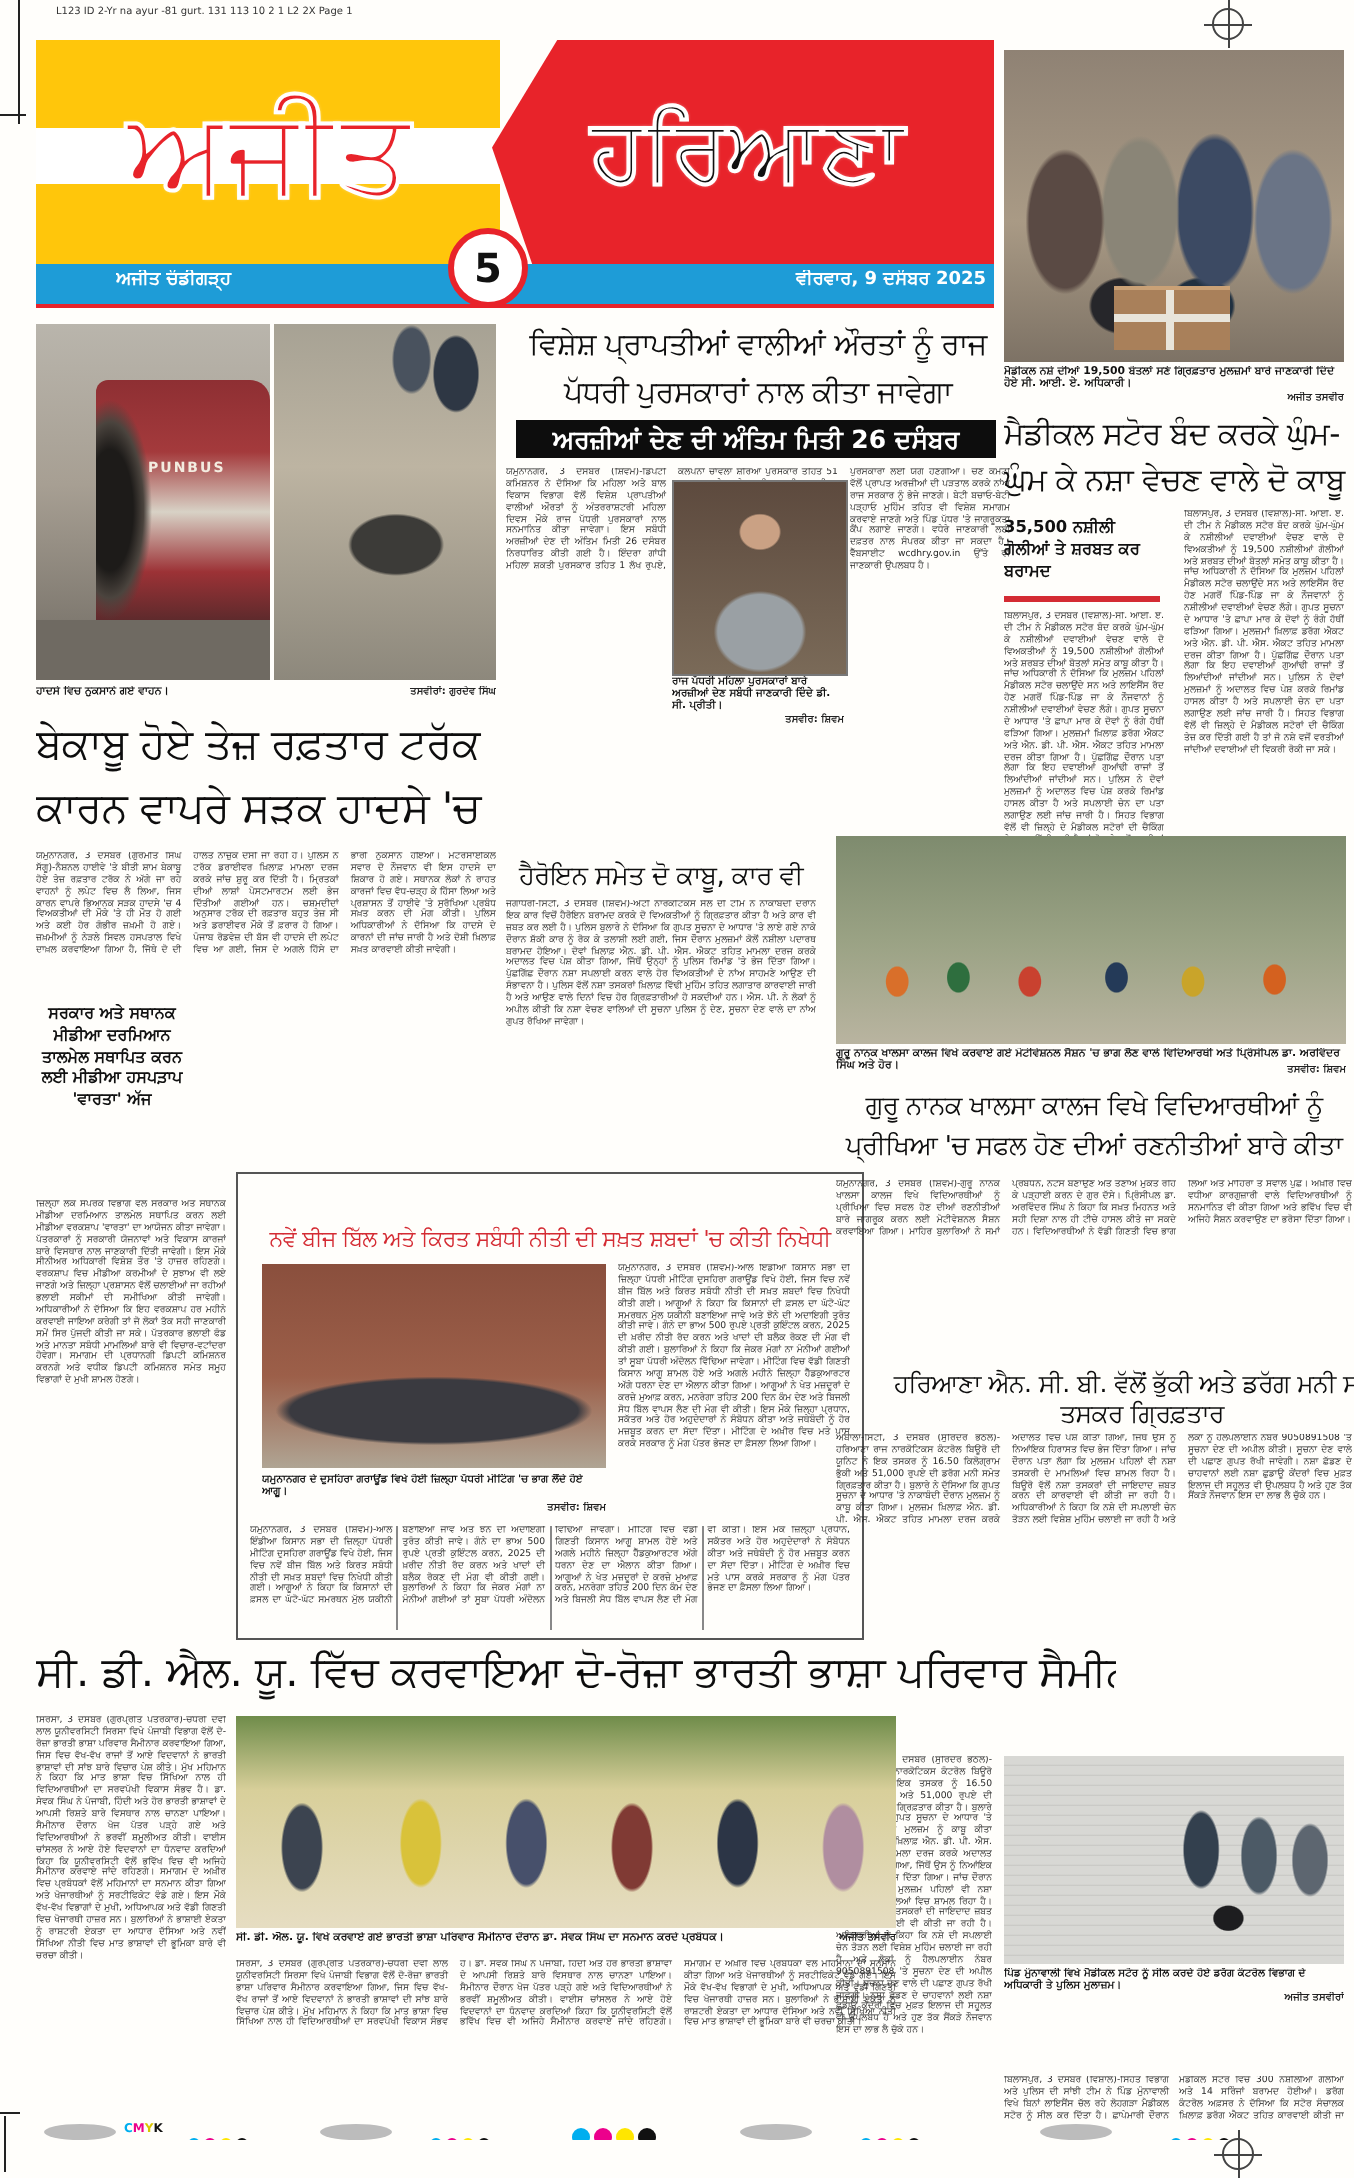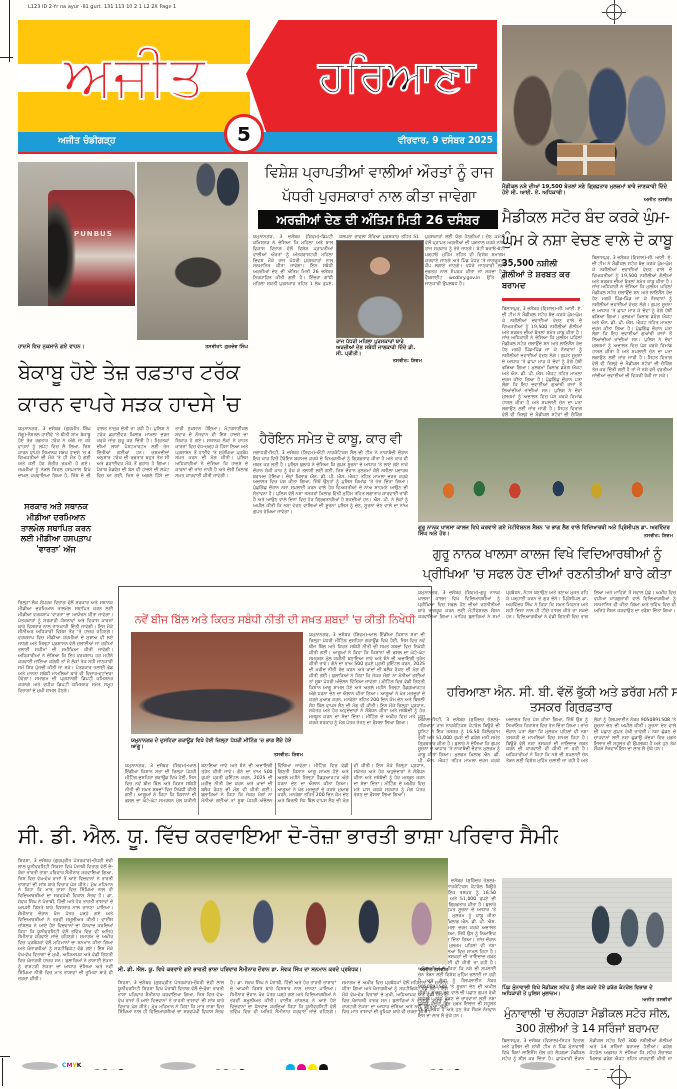--- a/index.html
+++ b/index.html
@@ -79,21 +79,21 @@
   <div class="abs" style="left:2px;top:1058px;width:1px;height:28px;background:#222;"></div>
   <div class="abs" style="left:0;top:1056px;width:10px;height:1px;background:#222;"></div>
 
   <div class="abs" style="left:18px;top:20px;width:479px;height:135px;">
     <div class="abs" style="left:0;top:0;width:232px;height:112px;background:#FFC60B;"></div>
     <div class="abs" style="left:0;top:44px;width:232px;height:28px;background:#fff;"></div>
     <div class="abs" style="left:228px;top:0;width:251px;height:112px;background:#E8232A;
                 clip-path:polygon(13% 0,0% 48%,8% 100%,100% 100%,100% 0);"></div>
     <div class="abs hl" style="left:6px;top:14px;width:220px;height:86px;font-size:58px;line-height:84px;text-align:center;color:#E8232A;
                 -webkit-text-stroke:2px #fff;text-shadow:0 0 2px #fff;">ਅਜੀਤ</div>
-    <div class="abs hl" style="left:276px;top:18px;width:205px;height:80px;font-size:44px;line-height:76px;text-align:center;color:#111;
+    <div class="abs hl" style="left:253px;top:18px;width:205px;height:80px;font-size:44px;line-height:76px;text-align:center;color:#111;
                 -webkit-text-stroke:2px #fff;text-shadow:0 0 2px #fff;">ਹਰਿਆਣਾ</div>
     <div class="abs" style="left:0;top:112px;width:479px;height:20px;background:#1E9CD7;"></div>
     <div class="abs" style="left:0;top:132px;width:479px;height:2px;background:#E8232A;"></div>
     <div class="abs" style="left:40px;top:115px;width:150px;height:14px;font-size:9px;font-weight:bold;color:#fff;">ਅਜੀਤ ਚੰਡੀਗੜ੍ਹ</div>
     <div class="abs" style="left:330px;top:115px;width:145px;height:14px;font-size:9px;font-weight:bold;color:#fff;text-align:right;">ਵੀਰਵਾਰ, 9 ਦਸੰਬਰ 2025</div>
     <div class="abs" style="left:206px;top:94px;width:34px;height:34px;background:#fff;border:3px solid #E8232A;border-radius:50%;
                 text-align:center;font-weight:bold;font-size:20px;line-height:34px;color:#111;">5</div>
   </div>
 
   <div class="abs photo ph-cia" style="left:502px;top:25px;width:170px;height:156px;">
@@ -103,21 +103,21 @@
     </div>
   </div>
   <div class="abs cap" style="left:502px;top:183px;width:170px;height:14px;">ਮੈਡੀਕਲ ਨਸ਼ੇ ਦੀਆਂ 19,500 ਬੋਤਲਾਂ ਸਣੇ ਗ੍ਰਿਫ਼ਤਾਰ ਮੁਲਜ਼ਮਾਂ ਬਾਰੇ ਜਾਣਕਾਰੀ ਦਿੰਦੇ ਹੋਏ ਸੀ. ਆਈ. ਏ. ਅਧਿਕਾਰੀ।</div>
   <div class="abs credit" style="left:592px;top:196px;width:80px;height:8px;">ਅਜੀਤ ਤਸਵੀਰ</div>
   <div class="abs hl" style="left:502px;top:206px;width:172px;height:48px;font-size:15.5px;line-height:23px;">ਮੈਡੀਕਲ ਸਟੋਰ ਬੰਦ ਕਰਕੇ ਘੁੰਮ-ਘੁੰਮ ਕੇ ਨਸ਼ਾ ਵੇਚਣ ਵਾਲੇ ਦੋ ਕਾਬੂ</div>
   <div class="abs" style="left:502px;top:258px;width:78px;height:38px;font-size:8.2px;font-weight:bold;line-height:1.35;color:#111;">35,500 ਨਸ਼ੀਲੀ ਗੋਲੀਆਂ ਤੇ ਸ਼ਰਬਤ ਕਰ ਬਰਾਮਦ</div>
   <div class="abs redrule" style="left:502px;top:298px;width:78px;height:3px;"></div>
   <div class="abs body-txt" style="left:592px;top:255px;width:80px;height:172px;">ਬਿਲਾਸਪੁਰ, 3 ਦਸੰਬਰ (ਵਿਸ਼ਾਲ)-ਸੀ. ਆਈ. ਏ. ਦੀ ਟੀਮ ਨੇ ਮੈਡੀਕਲ ਸਟੋਰ ਬੰਦ ਕਰਕੇ ਘੁੰਮ-ਘੁੰਮ ਕੇ ਨਸ਼ੀਲੀਆਂ ਦਵਾਈਆਂ ਵੇਚਣ ਵਾਲੇ ਦੋ ਵਿਅਕਤੀਆਂ ਨੂੰ 19,500 ਨਸ਼ੀਲੀਆਂ ਗੋਲੀਆਂ ਅਤੇ ਸ਼ਰਬਤ ਦੀਆਂ ਬੋਤਲਾਂ ਸਮੇਤ ਕਾਬੂ ਕੀਤਾ ਹੈ। ਜਾਂਚ ਅਧਿਕਾਰੀ ਨੇ ਦੱਸਿਆ ਕਿ ਮੁਲਜ਼ਮ ਪਹਿਲਾਂ ਮੈਡੀਕਲ ਸਟੋਰ ਚਲਾਉਂਦੇ ਸਨ ਅਤੇ ਲਾਇਸੈਂਸ ਰੱਦ ਹੋਣ ਮਗਰੋਂ ਪਿੰਡ-ਪਿੰਡ ਜਾ ਕੇ ਨੌਜਵਾਨਾਂ ਨੂੰ ਨਸ਼ੀਲੀਆਂ ਦਵਾਈਆਂ ਵੇਚਣ ਲੱਗੇ। ਗੁਪਤ ਸੂਚਨਾ ਦੇ ਆਧਾਰ 'ਤੇ ਛਾਪਾ ਮਾਰ ਕੇ ਦੋਵਾਂ ਨੂੰ ਰੰਗੇ ਹੱਥੀਂ ਫੜਿਆ ਗਿਆ। ਮੁਲਜ਼ਮਾਂ ਖ਼ਿਲਾਫ਼ ਡਰੱਗ ਐਕਟ ਅਤੇ ਐਨ. ਡੀ. ਪੀ. ਐਸ. ਐਕਟ ਤਹਿਤ ਮਾਮਲਾ ਦਰਜ ਕੀਤਾ ਗਿਆ ਹੈ। ਪੁੱਛਗਿੱਛ ਦੌਰਾਨ ਪਤਾ ਲੱਗਾ ਕਿ ਇਹ ਦਵਾਈਆਂ ਗੁਆਂਢੀ ਰਾਜਾਂ ਤੋਂ ਲਿਆਂਦੀਆਂ ਜਾਂਦੀਆਂ ਸਨ। ਪੁਲਿਸ ਨੇ ਦੋਵਾਂ ਮੁਲਜ਼ਮਾਂ ਨੂੰ ਅਦਾਲਤ ਵਿਚ ਪੇਸ਼ ਕਰਕੇ ਰਿਮਾਂਡ ਹਾਸਲ ਕੀਤਾ ਹੈ ਅਤੇ ਸਪਲਾਈ ਚੇਨ ਦਾ ਪਤਾ ਲਗਾਉਣ ਲਈ ਜਾਂਚ ਜਾਰੀ ਹੈ। ਸਿਹਤ ਵਿਭਾਗ ਵੱਲੋਂ ਵੀ ਜ਼ਿਲ੍ਹੇ ਦੇ ਮੈਡੀਕਲ ਸਟੋਰਾਂ ਦੀ ਚੈਕਿੰਗ ਤੇਜ਼ ਕਰ ਦਿੱਤੀ ਗਈ ਹੈ ਤਾਂ ਜੋ ਨਸ਼ੇ ਵਜੋਂ ਵਰਤੀਆਂ ਜਾਂਦੀਆਂ ਦਵਾਈਆਂ ਦੀ ਵਿਕਰੀ ਰੋਕੀ ਜਾ ਸਕੇ।</div>
   <div class="abs body-txt" style="left:502px;top:306px;width:80px;height:120px;">ਬਿਲਾਸਪੁਰ, 3 ਦਸੰਬਰ (ਵਿਸ਼ਾਲ)-ਸੀ. ਆਈ. ਏ. ਦੀ ਟੀਮ ਨੇ ਮੈਡੀਕਲ ਸਟੋਰ ਬੰਦ ਕਰਕੇ ਘੁੰਮ-ਘੁੰਮ ਕੇ ਨਸ਼ੀਲੀਆਂ ਦਵਾਈਆਂ ਵੇਚਣ ਵਾਲੇ ਦੋ ਵਿਅਕਤੀਆਂ ਨੂੰ 19,500 ਨਸ਼ੀਲੀਆਂ ਗੋਲੀਆਂ ਅਤੇ ਸ਼ਰਬਤ ਦੀਆਂ ਬੋਤਲਾਂ ਸਮੇਤ ਕਾਬੂ ਕੀਤਾ ਹੈ। ਜਾਂਚ ਅਧਿਕਾਰੀ ਨੇ ਦੱਸਿਆ ਕਿ ਮੁਲਜ਼ਮ ਪਹਿਲਾਂ ਮੈਡੀਕਲ ਸਟੋਰ ਚਲਾਉਂਦੇ ਸਨ ਅਤੇ ਲਾਇਸੈਂਸ ਰੱਦ ਹੋਣ ਮਗਰੋਂ ਪਿੰਡ-ਪਿੰਡ ਜਾ ਕੇ ਨੌਜਵਾਨਾਂ ਨੂੰ ਨਸ਼ੀਲੀਆਂ ਦਵਾਈਆਂ ਵੇਚਣ ਲੱਗੇ। ਗੁਪਤ ਸੂਚਨਾ ਦੇ ਆਧਾਰ 'ਤੇ ਛਾਪਾ ਮਾਰ ਕੇ ਦੋਵਾਂ ਨੂੰ ਰੰਗੇ ਹੱਥੀਂ ਫੜਿਆ ਗਿਆ। ਮੁਲਜ਼ਮਾਂ ਖ਼ਿਲਾਫ਼ ਡਰੱਗ ਐਕਟ ਅਤੇ ਐਨ. ਡੀ. ਪੀ. ਐਸ. ਐਕਟ ਤਹਿਤ ਮਾਮਲਾ ਦਰਜ ਕੀਤਾ ਗਿਆ ਹੈ। ਪੁੱਛਗਿੱਛ ਦੌਰਾਨ ਪਤਾ ਲੱਗਾ ਕਿ ਇਹ ਦਵਾਈਆਂ ਗੁਆਂਢੀ ਰਾਜਾਂ ਤੋਂ ਲਿਆਂਦੀਆਂ ਜਾਂਦੀਆਂ ਸਨ। ਪੁਲਿਸ ਨੇ ਦੋਵਾਂ ਮੁਲਜ਼ਮਾਂ ਨੂੰ ਅਦਾਲਤ ਵਿਚ ਪੇਸ਼ ਕਰਕੇ ਰਿਮਾਂਡ ਹਾਸਲ ਕੀਤਾ ਹੈ ਅਤੇ ਸਪਲਾਈ ਚੇਨ ਦਾ ਪਤਾ ਲਗਾਉਣ ਲਈ ਜਾਂਚ ਜਾਰੀ ਹੈ। ਸਿਹਤ ਵਿਭਾਗ ਵੱਲੋਂ ਵੀ ਜ਼ਿਲ੍ਹੇ ਦੇ ਮੈਡੀਕਲ ਸਟੋਰਾਂ ਦੀ ਚੈਕਿੰਗ ਤੇਜ਼ ਕਰ ਦਿੱਤੀ ਗਈ ਹੈ ਤਾਂ ਜੋ ਨਸ਼ੇ ਵਜੋਂ ਵਰਤੀਆਂ ਜਾਂਦੀਆਂ ਦਵਾਈਆਂ ਦੀ ਵਿਕਰੀ ਰੋਕੀ ਜਾ ਸਕੇ।</div>
 
-  <div class="abs photo ph-bus" style="left:18px;top:162px;width:117px;height:144px;">
+  <div class="abs photo ph-bus" style="left:18px;top:162px;width:117px;height:178px;">
     <div class="abs" style="left:30px;top:28px;width:87px;height:120px;background:linear-gradient(180deg,#8e2f33 0%,#a43a3c 30%,#d8d2c6 55%,#9c3236 80%,#5e2a2c 100%);border-radius:6px 10px 0 0;">
       <div class="abs" style="left:26px;top:40px;width:60px;height:10px;color:#f3ece0;font-size:7px;font-weight:bold;letter-spacing:1px;">PUNBUS</div>
       <div class="abs" style="left:-14px;top:10px;width:42px;height:110px;background:radial-gradient(closest-side,#1d1b19 55%,#4b443e 80%,transparent 100%);"></div>
     </div>
     <div class="abs" style="left:0;top:148px;width:117px;height:30px;background:#6f6a62;"></div>
   </div>
   <div class="abs photo ph-bike" style="left:137px;top:162px;width:111px;height:178px;"></div>
   <div class="abs cap" style="left:18px;top:343px;width:117px;height:10px;">ਹਾਦਸੇ ਵਿਚ ਨੁਕਸਾਨੇ ਗਏ ਵਾਹਨ।</div>
   <div class="abs credit" style="left:160px;top:343px;width:88px;height:10px;">ਤਸਵੀਰਾਂ: ਗੁਰਦੇਵ ਸਿੰਘ</div>
   <div class="abs hl" style="left:18px;top:356px;width:232px;height:66px;font-size:21px;line-height:32px;">ਬੇਕਾਬੂ ਹੋਏ ਤੇਜ਼ ਰਫ਼ਤਾਰ ਟਰੱਕ ਕਾਰਨ ਵਾਪਰੇ ਸੜਕ ਹਾਦਸੇ 'ਚ 4 ਵਿਅਕਤੀਆਂ ਦੀ ਮੌਤ</div>
@@ -152,21 +152,20 @@
   <div class="abs hl center" style="left:418px;top:544px;width:258px;height:42px;font-size:13px;line-height:20px;">ਗੁਰੂ ਨਾਨਕ ਖਾਲਸਾ ਕਾਲਜ ਵਿਖੇ ਵਿਦਿਆਰਥੀਆਂ ਨੂੰ ਪ੍ਰੀਖਿਆ 'ਚ ਸਫਲ ਹੋਣ ਦੀਆਂ ਰਣਨੀਤੀਆਂ ਬਾਰੇ ਕੀਤਾ ਜਾਗਰੂਕ</div>
   <div class="abs body-txt" style="left:418px;top:590px;width:258px;height:90px;column-count:3;column-gap:6px;">ਯਮੁਨਾਨਗਰ, 3 ਦਸੰਬਰ (ਸ਼ਿਵਮ)-ਗੁਰੂ ਨਾਨਕ ਖਾਲਸਾ ਕਾਲਜ ਵਿਖੇ ਵਿਦਿਆਰਥੀਆਂ ਨੂੰ ਪ੍ਰੀਖਿਆ ਵਿਚ ਸਫਲ ਹੋਣ ਦੀਆਂ ਰਣਨੀਤੀਆਂ ਬਾਰੇ ਜਾਗਰੂਕ ਕਰਨ ਲਈ ਮੋਟੀਵੇਸ਼ਨਲ ਸੈਸ਼ਨ ਕਰਵਾਇਆ ਗਿਆ। ਮਾਹਿਰ ਬੁਲਾਰਿਆਂ ਨੇ ਸਮਾਂ ਪ੍ਰਬੰਧਨ, ਨੋਟਸ ਬਣਾਉਣ ਅਤੇ ਤਣਾਅ ਮੁਕਤ ਰਹਿ ਕੇ ਪੜ੍ਹਾਈ ਕਰਨ ਦੇ ਗੁਰ ਦੱਸੇ। ਪ੍ਰਿੰਸੀਪਲ ਡਾ. ਅਰਵਿੰਦਰ ਸਿੰਘ ਨੇ ਕਿਹਾ ਕਿ ਸਖ਼ਤ ਮਿਹਨਤ ਅਤੇ ਸਹੀ ਦਿਸ਼ਾ ਨਾਲ ਹੀ ਟੀਚੇ ਹਾਸਲ ਕੀਤੇ ਜਾ ਸਕਦੇ ਹਨ। ਵਿਦਿਆਰਥੀਆਂ ਨੇ ਵੱਡੀ ਗਿਣਤੀ ਵਿਚ ਭਾਗ ਲਿਆ ਅਤੇ ਮਾਹਿਰਾਂ ਤੋਂ ਸਵਾਲ ਪੁੱਛੇ। ਅਖ਼ੀਰ ਵਿਚ ਵਧੀਆ ਕਾਰਗੁਜ਼ਾਰੀ ਵਾਲੇ ਵਿਦਿਆਰਥੀਆਂ ਨੂੰ ਸਨਮਾਨਿਤ ਵੀ ਕੀਤਾ ਗਿਆ ਅਤੇ ਭਵਿੱਖ ਵਿਚ ਵੀ ਅਜਿਹੇ ਸੈਸ਼ਨ ਕਰਵਾਉਣ ਦਾ ਭਰੋਸਾ ਦਿੱਤਾ ਗਿਆ।</div>
 
   <div class="abs hl center" style="left:418px;top:684px;width:258px;height:30px;font-size:12.5px;line-height:15px;margin-left:24px;">ਹਰਿਆਣਾ ਐਨ. ਸੀ. ਬੀ. ਵੱਲੋਂ ਭੁੱਕੀ ਅਤੇ ਡਰੱਗ ਮਨੀ ਸਮੇਤ ਤਸਕਰ ਗ੍ਰਿਫ਼ਤਾਰ</div>
   <div class="abs body-txt" style="left:418px;top:717px;width:258px;height:158px;column-count:3;column-gap:6px;">ਅੰਬਾਲਾ-ਸਿਟੀ, 3 ਦਸੰਬਰ (ਸੁਰਿੰਦਰ ਭੱਠਲ)-ਹਰਿਆਣਾ ਰਾਜ ਨਾਰਕੋਟਿਕਸ ਕੰਟਰੋਲ ਬਿਊਰੋ ਦੀ ਯੂਨਿਟ ਨੇ ਇਕ ਤਸਕਰ ਨੂੰ 16.50 ਕਿਲੋਗ੍ਰਾਮ ਭੁੱਕੀ ਅਤੇ 51,000 ਰੁਪਏ ਦੀ ਡਰੱਗ ਮਨੀ ਸਮੇਤ ਗ੍ਰਿਫ਼ਤਾਰ ਕੀਤਾ ਹੈ। ਬੁਲਾਰੇ ਨੇ ਦੱਸਿਆ ਕਿ ਗੁਪਤ ਸੂਚਨਾ ਦੇ ਆਧਾਰ 'ਤੇ ਨਾਕਾਬੰਦੀ ਦੌਰਾਨ ਮੁਲਜ਼ਮ ਨੂੰ ਕਾਬੂ ਕੀਤਾ ਗਿਆ। ਮੁਲਜ਼ਮ ਖ਼ਿਲਾਫ਼ ਐਨ. ਡੀ. ਪੀ. ਐਸ. ਐਕਟ ਤਹਿਤ ਮਾਮਲਾ ਦਰਜ ਕਰਕੇ ਅਦਾਲਤ ਵਿਚ ਪੇਸ਼ ਕੀਤਾ ਗਿਆ, ਜਿੱਥੋਂ ਉਸ ਨੂੰ ਨਿਆਂਇਕ ਹਿਰਾਸਤ ਵਿਚ ਭੇਜ ਦਿੱਤਾ ਗਿਆ। ਜਾਂਚ ਦੌਰਾਨ ਪਤਾ ਲੱਗਾ ਕਿ ਮੁਲਜ਼ਮ ਪਹਿਲਾਂ ਵੀ ਨਸ਼ਾ ਤਸਕਰੀ ਦੇ ਮਾਮਲਿਆਂ ਵਿਚ ਸ਼ਾਮਲ ਰਿਹਾ ਹੈ। ਬਿਊਰੋ ਵੱਲੋਂ ਨਸ਼ਾ ਤਸਕਰਾਂ ਦੀ ਜਾਇਦਾਦ ਜ਼ਬਤ ਕਰਨ ਦੀ ਕਾਰਵਾਈ ਵੀ ਕੀਤੀ ਜਾ ਰਹੀ ਹੈ। ਅਧਿਕਾਰੀਆਂ ਨੇ ਕਿਹਾ ਕਿ ਨਸ਼ੇ ਦੀ ਸਪਲਾਈ ਚੇਨ ਤੋੜਨ ਲਈ ਵਿਸ਼ੇਸ਼ ਮੁਹਿੰਮ ਚਲਾਈ ਜਾ ਰਹੀ ਹੈ ਅਤੇ ਲੋਕਾਂ ਨੂੰ ਹੈਲਪਲਾਈਨ ਨੰਬਰ 9050891508 'ਤੇ ਸੂਚਨਾ ਦੇਣ ਦੀ ਅਪੀਲ ਕੀਤੀ। ਸੂਚਨਾ ਦੇਣ ਵਾਲੇ ਦੀ ਪਛਾਣ ਗੁਪਤ ਰੱਖੀ ਜਾਵੇਗੀ। ਨਸ਼ਾ ਛੱਡਣ ਦੇ ਚਾਹਵਾਨਾਂ ਲਈ ਨਸ਼ਾ ਛੁਡਾਊ ਕੇਂਦਰਾਂ ਵਿਚ ਮੁਫ਼ਤ ਇਲਾਜ ਦੀ ਸਹੂਲਤ ਵੀ ਉਪਲਬਧ ਹੈ ਅਤੇ ਹੁਣ ਤੱਕ ਸੈਂਕੜੇ ਨੌਜਵਾਨ ਇਸ ਦਾ ਲਾਭ ਲੈ ਚੁੱਕੇ ਹਨ।</div>
   <div class="abs body-txt" style="left:418px;top:878px;width:78px;height:182px;">ਅੰਬਾਲਾ-ਸਿਟੀ, 3 ਦਸੰਬਰ (ਸੁਰਿੰਦਰ ਭੱਠਲ)-ਹਰਿਆਣਾ ਰਾਜ ਨਾਰਕੋਟਿਕਸ ਕੰਟਰੋਲ ਬਿਊਰੋ ਦੀ ਯੂਨਿਟ ਨੇ ਇਕ ਤਸਕਰ ਨੂੰ 16.50 ਕਿਲੋਗ੍ਰਾਮ ਭੁੱਕੀ ਅਤੇ 51,000 ਰੁਪਏ ਦੀ ਡਰੱਗ ਮਨੀ ਸਮੇਤ ਗ੍ਰਿਫ਼ਤਾਰ ਕੀਤਾ ਹੈ। ਬੁਲਾਰੇ ਨੇ ਦੱਸਿਆ ਕਿ ਗੁਪਤ ਸੂਚਨਾ ਦੇ ਆਧਾਰ 'ਤੇ ਨਾਕਾਬੰਦੀ ਦੌਰਾਨ ਮੁਲਜ਼ਮ ਨੂੰ ਕਾਬੂ ਕੀਤਾ ਗਿਆ। ਮੁਲਜ਼ਮ ਖ਼ਿਲਾਫ਼ ਐਨ. ਡੀ. ਪੀ. ਐਸ. ਐਕਟ ਤਹਿਤ ਮਾਮਲਾ ਦਰਜ ਕਰਕੇ ਅਦਾਲਤ ਵਿਚ ਪੇਸ਼ ਕੀਤਾ ਗਿਆ, ਜਿੱਥੋਂ ਉਸ ਨੂੰ ਨਿਆਂਇਕ ਹਿਰਾਸਤ ਵਿਚ ਭੇਜ ਦਿੱਤਾ ਗਿਆ। ਜਾਂਚ ਦੌਰਾਨ ਪਤਾ ਲੱਗਾ ਕਿ ਮੁਲਜ਼ਮ ਪਹਿਲਾਂ ਵੀ ਨਸ਼ਾ ਤਸਕਰੀ ਦੇ ਮਾਮਲਿਆਂ ਵਿਚ ਸ਼ਾਮਲ ਰਿਹਾ ਹੈ। ਬਿਊਰੋ ਵੱਲੋਂ ਨਸ਼ਾ ਤਸਕਰਾਂ ਦੀ ਜਾਇਦਾਦ ਜ਼ਬਤ ਕਰਨ ਦੀ ਕਾਰਵਾਈ ਵੀ ਕੀਤੀ ਜਾ ਰਹੀ ਹੈ। ਅਧਿਕਾਰੀਆਂ ਨੇ ਕਿਹਾ ਕਿ ਨਸ਼ੇ ਦੀ ਸਪਲਾਈ ਚੇਨ ਤੋੜਨ ਲਈ ਵਿਸ਼ੇਸ਼ ਮੁਹਿੰਮ ਚਲਾਈ ਜਾ ਰਹੀ ਹੈ ਅਤੇ ਲੋਕਾਂ ਨੂੰ ਹੈਲਪਲਾਈਨ ਨੰਬਰ 9050891508 'ਤੇ ਸੂਚਨਾ ਦੇਣ ਦੀ ਅਪੀਲ ਕੀਤੀ। ਸੂਚਨਾ ਦੇਣ ਵਾਲੇ ਦੀ ਪਛਾਣ ਗੁਪਤ ਰੱਖੀ ਜਾਵੇਗੀ। ਨਸ਼ਾ ਛੱਡਣ ਦੇ ਚਾਹਵਾਨਾਂ ਲਈ ਨਸ਼ਾ ਛੁਡਾਊ ਕੇਂਦਰਾਂ ਵਿਚ ਮੁਫ਼ਤ ਇਲਾਜ ਦੀ ਸਹੂਲਤ ਵੀ ਉਪਲਬਧ ਹੈ ਅਤੇ ਹੁਣ ਤੱਕ ਸੈਂਕੜੇ ਨੌਜਵਾਨ ਇਸ ਦਾ ਲਾਭ ਲੈ ਚੁੱਕੇ ਹਨ।</div>
 
   <div class="abs photo ph-store" style="left:502px;top:878px;width:170px;height:104px;"></div>
   <div class="abs cap" style="left:502px;top:984px;width:170px;height:14px;font-size:5.2px;">ਪਿੰਡ ਮੁੰਨਾਵਾਲੀ ਵਿਖੇ ਮੈਡੀਕਲ ਸਟੋਰ ਨੂੰ ਸੀਲ ਕਰਦੇ ਹੋਏ ਡਰੱਗ ਕੰਟਰੋਲ ਵਿਭਾਗ ਦੇ ਅਧਿਕਾਰੀ ਤੇ ਪੁਲਿਸ ਮੁਲਾਜ਼ਮ।</div>
   <div class="abs credit" style="left:600px;top:996px;width:72px;height:8px;">ਅਜੀਤ ਤਸਵੀਰਾਂ</div>
-  <div class="abs hl center" style="left:502px;top:1006px;width:170px;height:30px;font-size:11px;line-height:15px;">ਮੁੰਨਾਵਾਲੀ 'ਚ ਲੋਹਗੜਾ ਮੈਡੀਕਲ ਸਟੋਰ ਸੀਲ, 300 ਗੋਲੀਆਂ ਤੇ 14 ਸਰਿੰਜਾਂ ਬਰਾਮਦ</div>
   <div class="abs body-txt" style="left:502px;top:1038px;width:170px;height:24px;column-count:2;column-gap:5px;">ਬਿਲਾਸਪੁਰ, 3 ਦਸੰਬਰ (ਵਿਸ਼ਾਲ)-ਸਿਹਤ ਵਿਭਾਗ ਅਤੇ ਪੁਲਿਸ ਦੀ ਸਾਂਝੀ ਟੀਮ ਨੇ ਪਿੰਡ ਮੁੰਨਾਵਾਲੀ ਵਿਖੇ ਬਿਨਾਂ ਲਾਇਸੈਂਸ ਚੱਲ ਰਹੇ ਲੋਹਗੜਾ ਮੈਡੀਕਲ ਸਟੋਰ ਨੂੰ ਸੀਲ ਕਰ ਦਿੱਤਾ ਹੈ। ਛਾਪੇਮਾਰੀ ਦੌਰਾਨ ਮੈਡੀਕਲ ਸਟੋਰ ਵਿਚੋਂ 300 ਨਸ਼ੀਲੀਆਂ ਗੋਲੀਆਂ ਅਤੇ 14 ਸਰਿੰਜਾਂ ਬਰਾਮਦ ਹੋਈਆਂ। ਡਰੱਗ ਕੰਟਰੋਲ ਅਫ਼ਸਰ ਨੇ ਦੱਸਿਆ ਕਿ ਸਟੋਰ ਸੰਚਾਲਕ ਖ਼ਿਲਾਫ਼ ਡਰੱਗ ਐਕਟ ਤਹਿਤ ਕਾਰਵਾਈ ਕੀਤੀ ਜਾ ਰਹੀ ਹੈ ਅਤੇ ਅਜਿਹੇ ਸਟੋਰਾਂ ਖ਼ਿਲਾਫ਼ ਮੁਹਿੰਮ ਜਾਰੀ ਰਹੇਗੀ।</div>
 
   <div class="abs hl" style="left:18px;top:820px;width:540px;height:34px;font-size:21px;line-height:33px;white-space:nowrap;">ਸੀ. ਡੀ. ਐਲ. ਯੂ. ਵਿੱਚ ਕਰਵਾਇਆ ਦੋ-ਰੋਜ਼ਾ ਭਾਰਤੀ ਭਾਸ਼ਾ ਪਰਿਵਾਰ ਸੈਮੀਨਾਰ</div>
   <div class="abs body-txt" style="left:18px;top:858px;width:95px;height:182px;">ਸਿਰਸਾ, 3 ਦਸੰਬਰ (ਗੁਰਪ੍ਰੀਤ ਪੱਤਰਕਾਰ)-ਚੌਧਰੀ ਦੇਵੀ ਲਾਲ ਯੂਨੀਵਰਸਿਟੀ ਸਿਰਸਾ ਵਿਖੇ ਪੰਜਾਬੀ ਵਿਭਾਗ ਵੱਲੋਂ ਦੋ-ਰੋਜ਼ਾ ਭਾਰਤੀ ਭਾਸ਼ਾ ਪਰਿਵਾਰ ਸੈਮੀਨਾਰ ਕਰਵਾਇਆ ਗਿਆ, ਜਿਸ ਵਿਚ ਵੱਖ-ਵੱਖ ਰਾਜਾਂ ਤੋਂ ਆਏ ਵਿਦਵਾਨਾਂ ਨੇ ਭਾਰਤੀ ਭਾਸ਼ਾਵਾਂ ਦੀ ਸਾਂਝ ਬਾਰੇ ਵਿਚਾਰ ਪੇਸ਼ ਕੀਤੇ। ਮੁੱਖ ਮਹਿਮਾਨ ਨੇ ਕਿਹਾ ਕਿ ਮਾਤ ਭਾਸ਼ਾ ਵਿਚ ਸਿੱਖਿਆ ਨਾਲ ਹੀ ਵਿਦਿਆਰਥੀਆਂ ਦਾ ਸਰਵਪੱਖੀ ਵਿਕਾਸ ਸੰਭਵ ਹੈ। ਡਾ. ਸੇਵਕ ਸਿੰਘ ਨੇ ਪੰਜਾਬੀ, ਹਿੰਦੀ ਅਤੇ ਹੋਰ ਭਾਰਤੀ ਭਾਸ਼ਾਵਾਂ ਦੇ ਆਪਸੀ ਰਿਸ਼ਤੇ ਬਾਰੇ ਵਿਸਥਾਰ ਨਾਲ ਚਾਨਣਾ ਪਾਇਆ। ਸੈਮੀਨਾਰ ਦੌਰਾਨ ਖੋਜ ਪੱਤਰ ਪੜ੍ਹੇ ਗਏ ਅਤੇ ਵਿਦਿਆਰਥੀਆਂ ਨੇ ਭਰਵੀਂ ਸ਼ਮੂਲੀਅਤ ਕੀਤੀ। ਵਾਈਸ ਚਾਂਸਲਰ ਨੇ ਆਏ ਹੋਏ ਵਿਦਵਾਨਾਂ ਦਾ ਧੰਨਵਾਦ ਕਰਦਿਆਂ ਕਿਹਾ ਕਿ ਯੂਨੀਵਰਸਿਟੀ ਵੱਲੋਂ ਭਵਿੱਖ ਵਿਚ ਵੀ ਅਜਿਹੇ ਸੈਮੀਨਾਰ ਕਰਵਾਏ ਜਾਂਦੇ ਰਹਿਣਗੇ। ਸਮਾਗਮ ਦੇ ਅਖ਼ੀਰ ਵਿਚ ਪ੍ਰਬੰਧਕਾਂ ਵੱਲੋਂ ਮਹਿਮਾਨਾਂ ਦਾ ਸਨਮਾਨ ਕੀਤਾ ਗਿਆ ਅਤੇ ਖੋਜਾਰਥੀਆਂ ਨੂੰ ਸਰਟੀਫਿਕੇਟ ਵੰਡੇ ਗਏ। ਇਸ ਮੌਕੇ ਵੱਖ-ਵੱਖ ਵਿਭਾਗਾਂ ਦੇ ਮੁਖੀ, ਅਧਿਆਪਕ ਅਤੇ ਵੱਡੀ ਗਿਣਤੀ ਵਿਚ ਖੋਜਾਰਥੀ ਹਾਜ਼ਰ ਸਨ। ਬੁਲਾਰਿਆਂ ਨੇ ਭਾਸ਼ਾਈ ਏਕਤਾ ਨੂੰ ਰਾਸ਼ਟਰੀ ਏਕਤਾ ਦਾ ਆਧਾਰ ਦੱਸਿਆ ਅਤੇ ਨਵੀਂ ਸਿੱਖਿਆ ਨੀਤੀ ਵਿਚ ਮਾਤ ਭਾਸ਼ਾਵਾਂ ਦੀ ਭੂਮਿਕਾ ਬਾਰੇ ਵੀ ਚਰਚਾ ਕੀਤੀ।</div>
   <div class="abs photo ph-cdlu" style="left:118px;top:858px;width:330px;height:106px;"></div>
   <div class="abs cap" style="left:118px;top:966px;width:270px;height:12px;font-size:5.4px;">ਸੀ. ਡੀ. ਐਲ. ਯੂ. ਵਿਖੇ ਕਰਵਾਏ ਗਏ ਭਾਰਤੀ ਭਾਸ਼ਾ ਪਰਿਵਾਰ ਸੈਮੀਨਾਰ ਦੌਰਾਨ ਡਾ. ਸੇਵਕ ਸਿੰਘ ਦਾ ਸਨਮਾਨ ਕਰਦੇ ਪ੍ਰਬੰਧਕ।</div>
   <div class="abs credit" style="left:392px;top:966px;width:56px;height:8px;">ਅਜੀਤ ਤਸਵੀਰ</div>
   <div class="abs body-txt" style="left:118px;top:980px;width:330px;height:60px;column-count:3;column-gap:6px;">ਸਿਰਸਾ, 3 ਦਸੰਬਰ (ਗੁਰਪ੍ਰੀਤ ਪੱਤਰਕਾਰ)-ਚੌਧਰੀ ਦੇਵੀ ਲਾਲ ਯੂਨੀਵਰਸਿਟੀ ਸਿਰਸਾ ਵਿਖੇ ਪੰਜਾਬੀ ਵਿਭਾਗ ਵੱਲੋਂ ਦੋ-ਰੋਜ਼ਾ ਭਾਰਤੀ ਭਾਸ਼ਾ ਪਰਿਵਾਰ ਸੈਮੀਨਾਰ ਕਰਵਾਇਆ ਗਿਆ, ਜਿਸ ਵਿਚ ਵੱਖ-ਵੱਖ ਰਾਜਾਂ ਤੋਂ ਆਏ ਵਿਦਵਾਨਾਂ ਨੇ ਭਾਰਤੀ ਭਾਸ਼ਾਵਾਂ ਦੀ ਸਾਂਝ ਬਾਰੇ ਵਿਚਾਰ ਪੇਸ਼ ਕੀਤੇ। ਮੁੱਖ ਮਹਿਮਾਨ ਨੇ ਕਿਹਾ ਕਿ ਮਾਤ ਭਾਸ਼ਾ ਵਿਚ ਸਿੱਖਿਆ ਨਾਲ ਹੀ ਵਿਦਿਆਰਥੀਆਂ ਦਾ ਸਰਵਪੱਖੀ ਵਿਕਾਸ ਸੰਭਵ ਹੈ। ਡਾ. ਸੇਵਕ ਸਿੰਘ ਨੇ ਪੰਜਾਬੀ, ਹਿੰਦੀ ਅਤੇ ਹੋਰ ਭਾਰਤੀ ਭਾਸ਼ਾਵਾਂ ਦੇ ਆਪਸੀ ਰਿਸ਼ਤੇ ਬਾਰੇ ਵਿਸਥਾਰ ਨਾਲ ਚਾਨਣਾ ਪਾਇਆ। ਸੈਮੀਨਾਰ ਦੌਰਾਨ ਖੋਜ ਪੱਤਰ ਪੜ੍ਹੇ ਗਏ ਅਤੇ ਵਿਦਿਆਰਥੀਆਂ ਨੇ ਭਰਵੀਂ ਸ਼ਮੂਲੀਅਤ ਕੀਤੀ। ਵਾਈਸ ਚਾਂਸਲਰ ਨੇ ਆਏ ਹੋਏ ਵਿਦਵਾਨਾਂ ਦਾ ਧੰਨਵਾਦ ਕਰਦਿਆਂ ਕਿਹਾ ਕਿ ਯੂਨੀਵਰਸਿਟੀ ਵੱਲੋਂ ਭਵਿੱਖ ਵਿਚ ਵੀ ਅਜਿਹੇ ਸੈਮੀਨਾਰ ਕਰਵਾਏ ਜਾਂਦੇ ਰਹਿਣਗੇ। ਸਮਾਗਮ ਦੇ ਅਖ਼ੀਰ ਵਿਚ ਪ੍ਰਬੰਧਕਾਂ ਵੱਲੋਂ ਮਹਿਮਾਨਾਂ ਦਾ ਸਨਮਾਨ ਕੀਤਾ ਗਿਆ ਅਤੇ ਖੋਜਾਰਥੀਆਂ ਨੂੰ ਸਰਟੀਫਿਕੇਟ ਵੰਡੇ ਗਏ। ਇਸ ਮੌਕੇ ਵੱਖ-ਵੱਖ ਵਿਭਾਗਾਂ ਦੇ ਮੁਖੀ, ਅਧਿਆਪਕ ਅਤੇ ਵੱਡੀ ਗਿਣਤੀ ਵਿਚ ਖੋਜਾਰਥੀ ਹਾਜ਼ਰ ਸਨ। ਬੁਲਾਰਿਆਂ ਨੇ ਭਾਸ਼ਾਈ ਏਕਤਾ ਨੂੰ ਰਾਸ਼ਟਰੀ ਏਕਤਾ ਦਾ ਆਧਾਰ ਦੱਸਿਆ ਅਤੇ ਨਵੀਂ ਸਿੱਖਿਆ ਨੀਤੀ ਵਿਚ ਮਾਤ ਭਾਸ਼ਾਵਾਂ ਦੀ ਭੂਮਿਕਾ ਬਾਰੇ ਵੀ ਚਰਚਾ ਕੀਤੀ।</div>
   <div class="abs body-txt" style="left:453px;top:858px;width:0px;height:0px;"></div>
 

